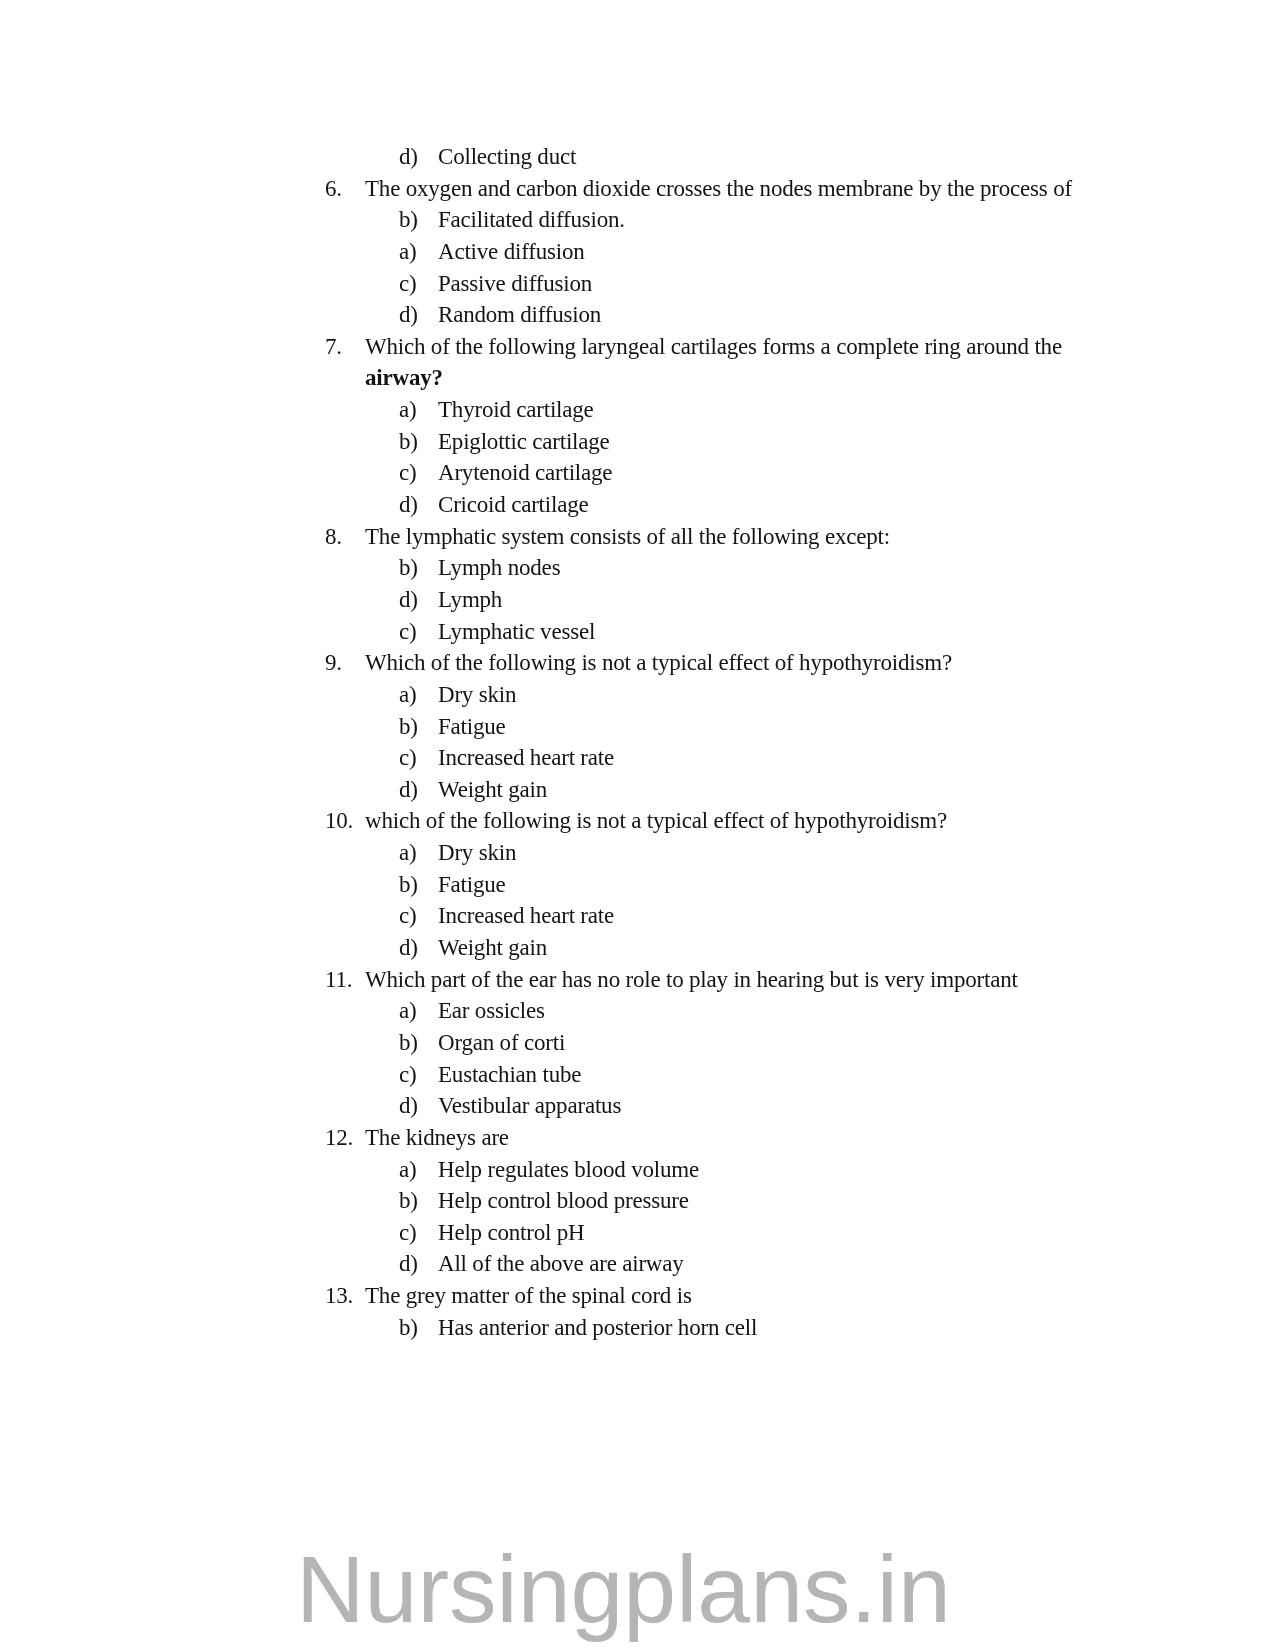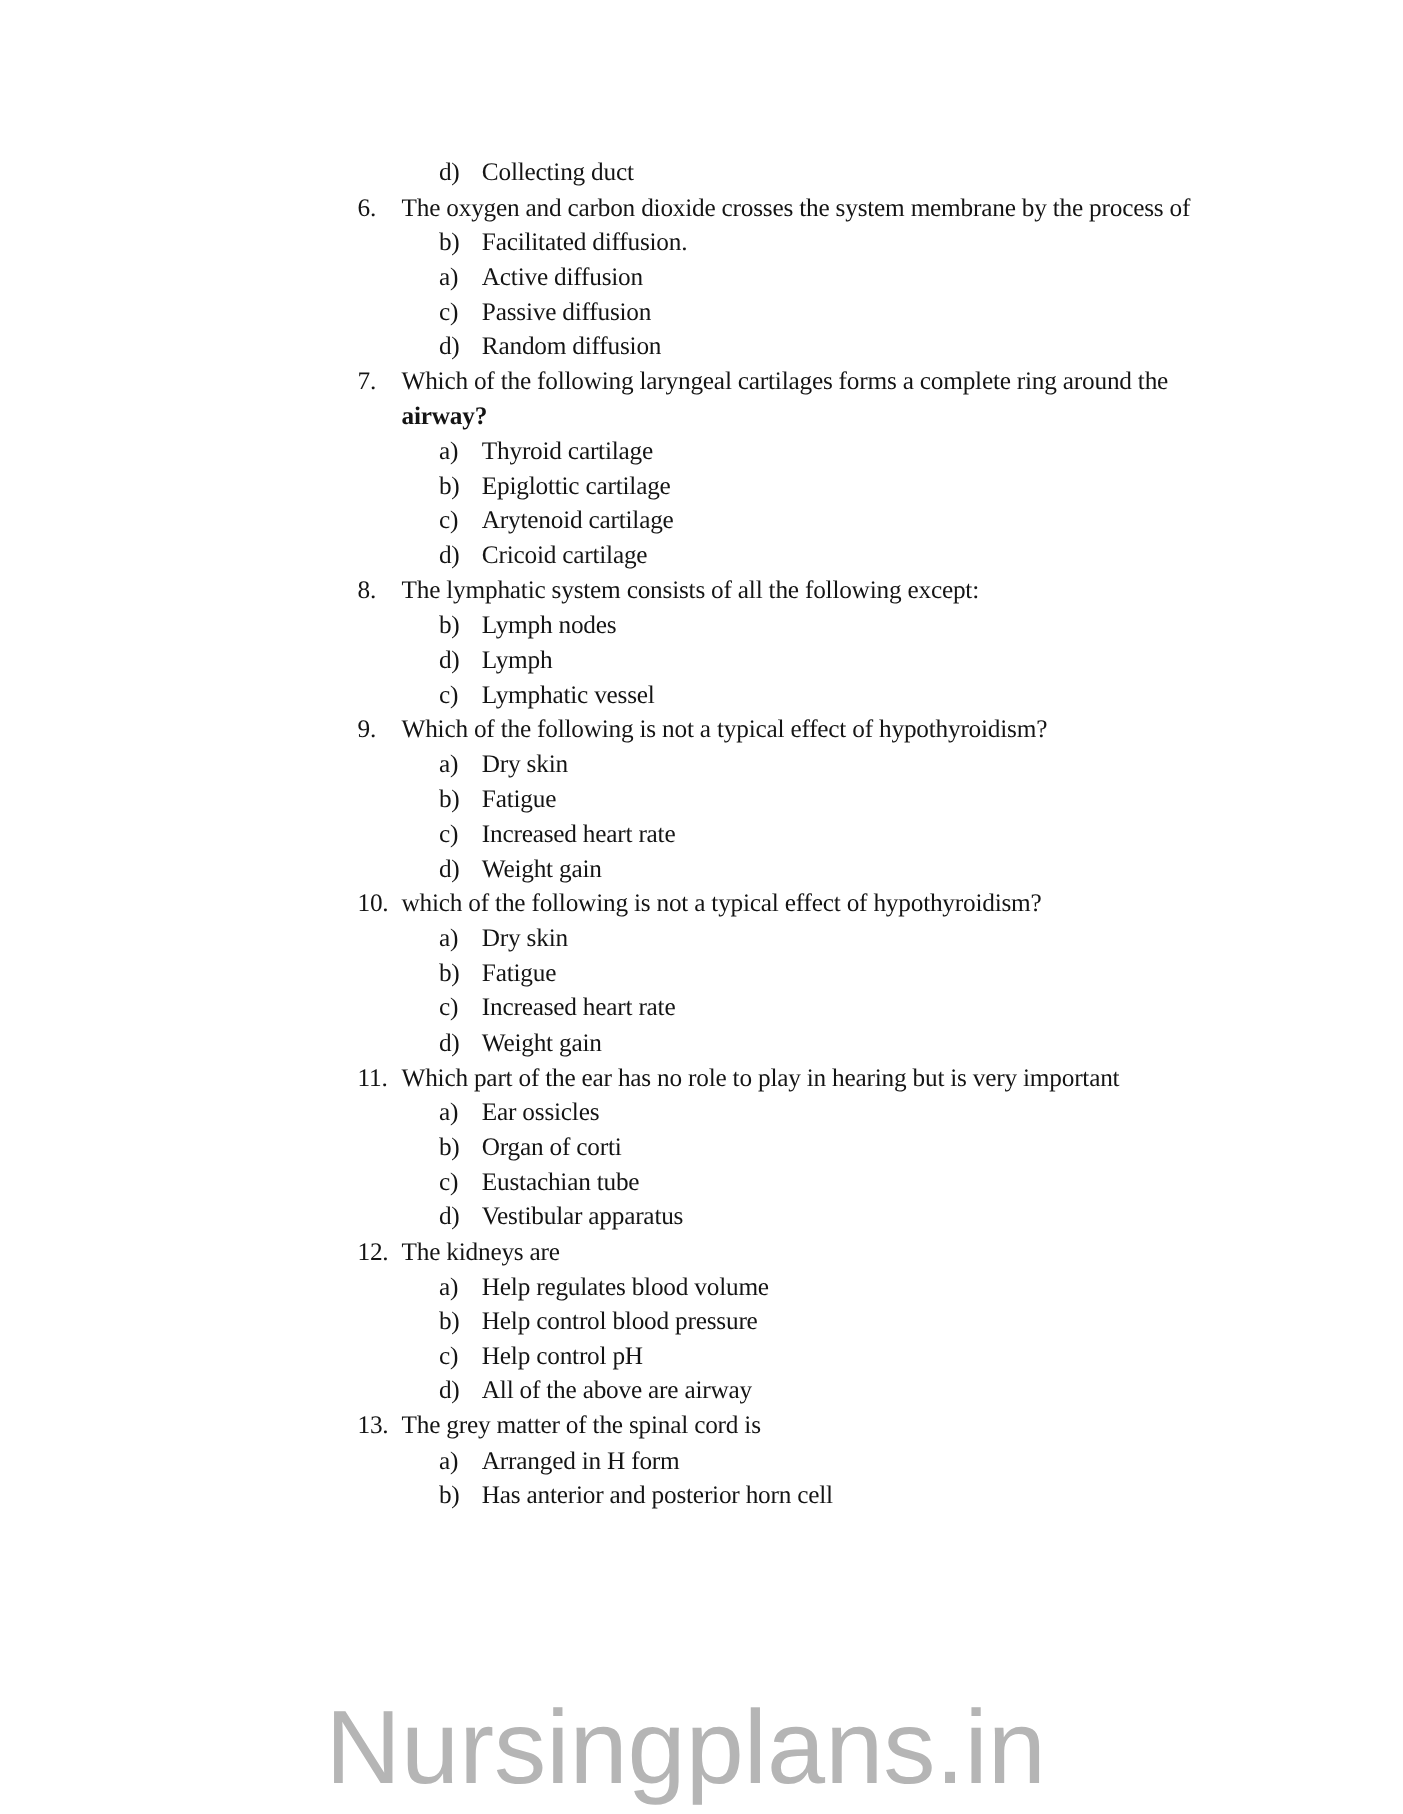--- a/index.html
+++ b/index.html
@@ -62,21 +62,21 @@
 
 <main class="doc">
 
   <div class="line">
     <span class="opt-letter">d)</span><span>Collecting duct</span>
   </div>
 
   <section>
       <div>
         <div class="line">
-    <span class="q-num">6.</span><span>The oxygen and carbon dioxide crosses the system membrane by the process of</span>
+    <span class="q-num">6.</span><span>The oxygen and carbon dioxide crosses the nodes membrane by the process of</span>
   </div>
         <div class="line">
     <span class="opt-letter">b)</span><span>Facilitated diffusion.</span>
   </div>
         <div class="line">
     <span class="opt-letter">a)</span><span>Active diffusion</span>
   </div>
         <div class="line">
     <span class="opt-letter">c)</span><span>Passive diffusion</span>
   </div>
@@ -182,23 +182,20 @@
   </div>
         <div class="line">
     <span class="opt-letter">d)</span><span>All of the above are airway</span>
   </div>
       </div>
       <div>
         <div class="line">
     <span class="q-num">13.</span><span>The grey matter of the spinal cord is</span>
   </div>
         <div class="line">
-    <span class="opt-letter">a)</span><span>Arranged in H form</span>
-  </div>
-        <div class="line">
     <span class="opt-letter">b)</span><span>Has anterior and posterior horn cell</span>
   </div>
       </div>
     </section>
 
 </main>
 
 <div class="watermark" style="color: rgb(181, 181, 181); text-align: right;">Nursingplans.in</div>
 
 </body></html>

